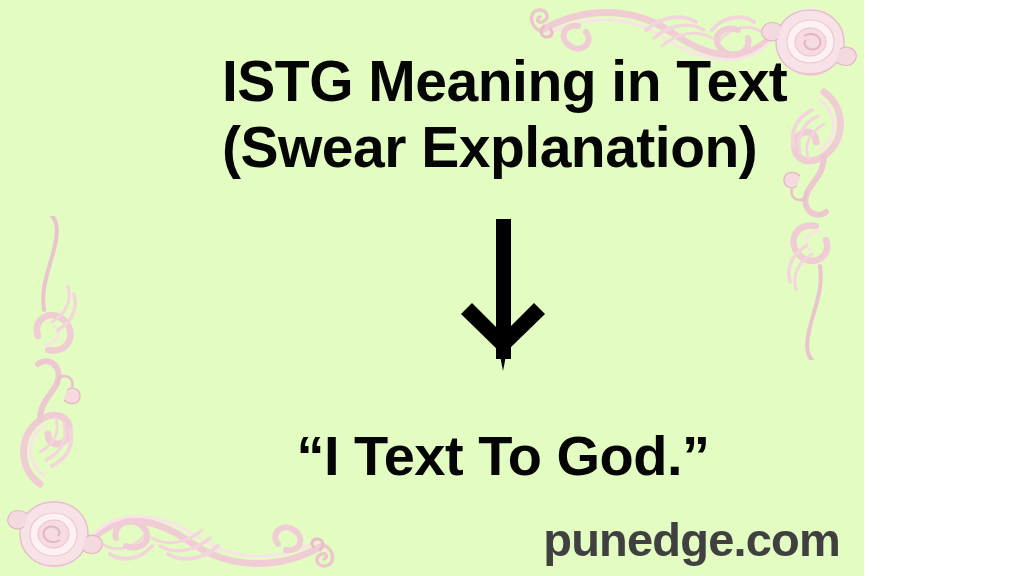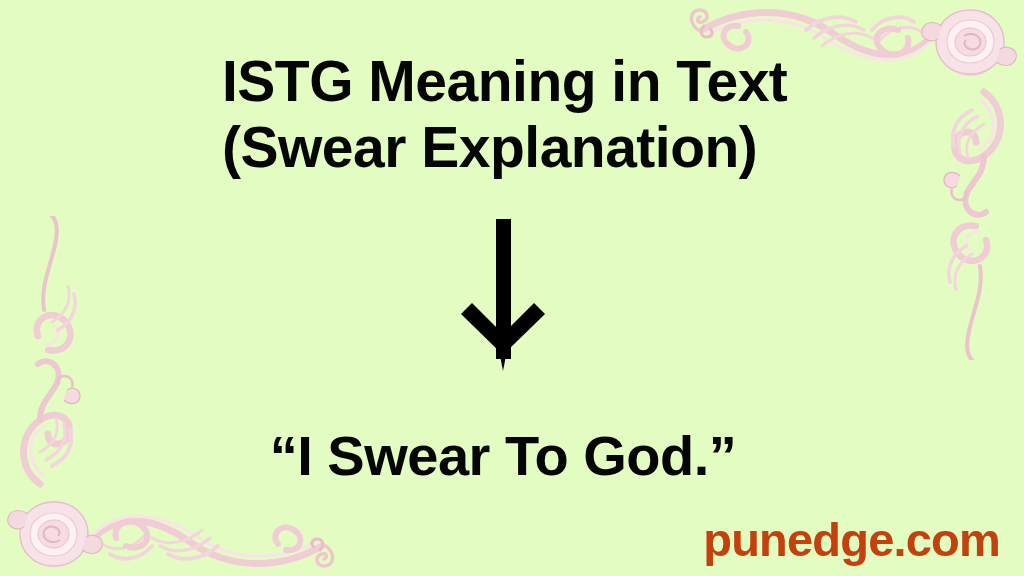--- a/index.html
+++ b/index.html
@@ -9,21 +9,21 @@
   }
   body {
     width: 1024px;
     height: 576px;
     overflow: hidden;
     font-family: "Liberation Sans", sans-serif;
   }
 
   #canvas {
     position: relative;
-    width: 1024px;
+    width: 864px;
     height: 576px;
     background: #e3fcc1;
     overflow: hidden;
   }
 
   
   .ornament {
     position: absolute;
     pointer-events: none;
   }
@@ -248,17 +248,17 @@
       <rect x="41" y="4" width="15" height="140" fill="#000000"></rect>
 
       <path d="M6 99 L 17 88 L 55 126 L 48 140 Z" fill="#000000"></path>
 
       <path d="M90 99 L 79 88 L 41 126 L 48 140 Z" fill="#000000"></path>
 
       <path d="M41 120 L 55 120 L 48 156 Z" fill="#000000"></path>
     </svg>
   </div>
 
-  <div class="quote-line" style="color: rgb(5, 5, 5);">“I Swear To God.”</div>
-
-  <div class="watermark" style="color: #c2410c; margin-left: 19px;">punedge.com</div>
+  <div class="quote-line" style="color: rgb(5, 5, 5);">“I Text To God.”</div>
+
+  <div class="watermark" style="color: #404040; margin-left: 19px;">punedge.com</div>
 
 </div>
 
 </body></html>

